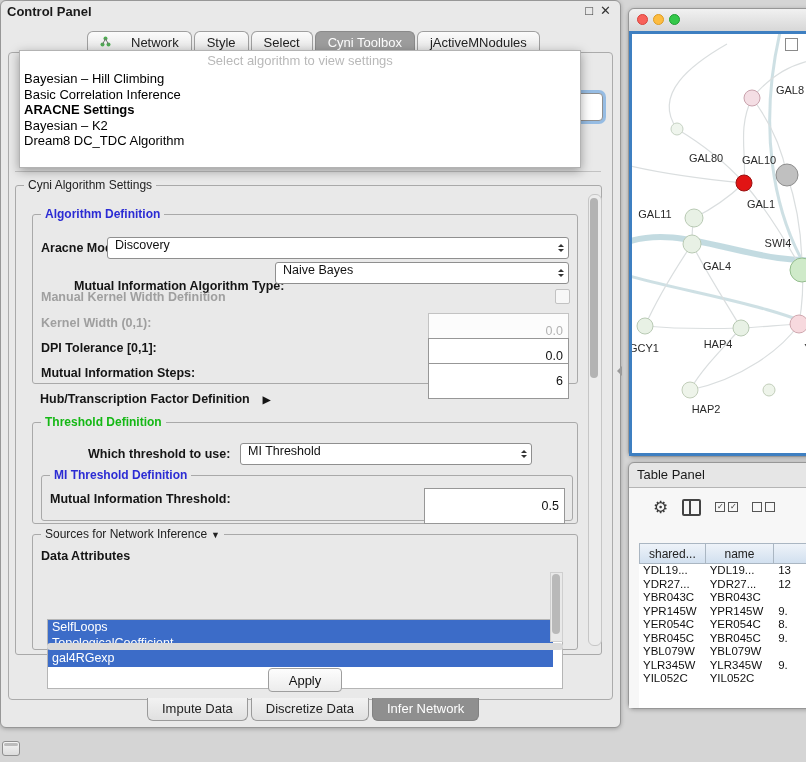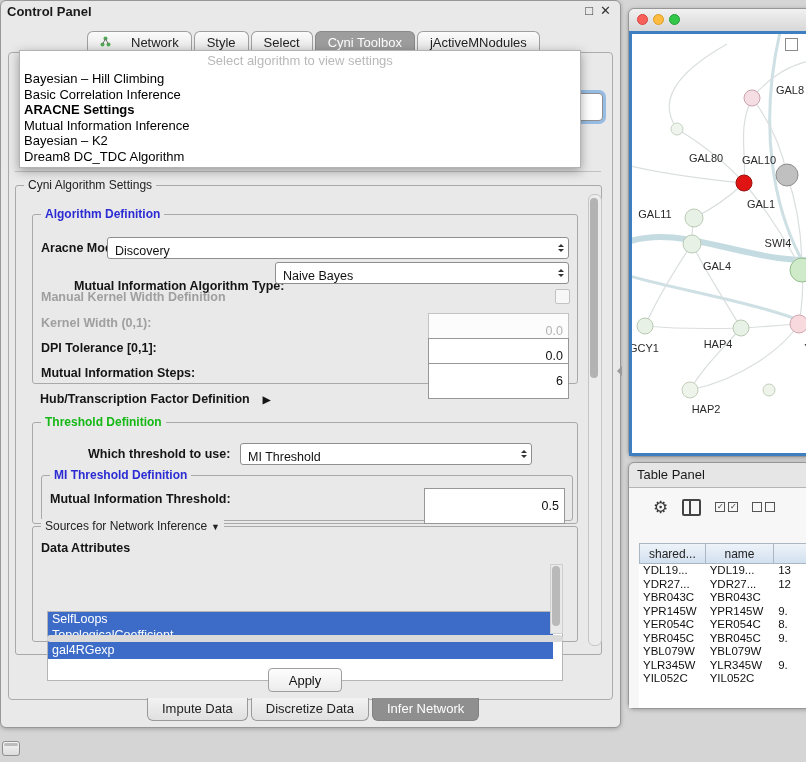--- a/index.html
+++ b/index.html
@@ -7,21 +7,21 @@
        font-family:"Liberation Sans",sans-serif;-webkit-font-smoothing:antialiased;}
   
   .win{position:absolute;border:1px solid #979797;border-radius:6px;box-shadow:0 1px 4px rgba(0,0,0,.25);}
   .lbl{position:absolute;font-size:12.5px;font-weight:bold;color:#151515;white-space:nowrap;}
   .lbl.dis{color:#9f9f9f;}
   .legend{position:absolute;top:-8px;left:8px;background:#e9e9e9;padding:0 4px;font-size:12px;color:#222;white-space:nowrap;}
   .legend.blue{color:var(--c-blue_title,#2b2bd4);font-weight:bold;}
   .legend.green{color:var(--c-green_title,#15b815);font-weight:bold;}
   .group{position:absolute;border:1px solid #a9a9a9;border-radius:3px;}
   .combo{position:absolute;height:22px;background:#fff;border:1px solid #8f8f8f;border-radius:3px;
-         display:flex;align-items:flex-end;padding:0 20px 0 7px;font-size:12.5px;color:#111;box-sizing:border-box;}
+         display:flex;align-items:flex-start;padding:0 20px 0 7px;font-size:12.5px;color:#111;box-sizing:border-box;}
   .spin{position:absolute;right:4px;top:0;bottom:0;display:flex;flex-direction:column;justify-content:center;align-items:center;}
   .spin i{display:block;width:0;height:0;border:3.5px solid transparent;}
   .spin .up{border-bottom-color:#333;margin-bottom:2px;}
   .spin .dn{border-top-color:#333;}
   .field{position:absolute;height:36px;background:#fff;border:1px solid #979797;box-sizing:border-box;
          display:flex;align-items:center;justify-content:flex-end;padding:0 5px;font-size:12.5px;color:#111;}
   .field.dis{border-color:#c3c3c3;color:#b3b3b3;background:#fcfcfc;}
   
   #control-panel{left:0;top:8;width:619px;height:726px;background:#e9e9e9;}
   #cp-title{position:absolute;left:6px;top:3px;font-size:13px;font-weight:bold;color:#1a1a1a;}
@@ -42,21 +42,21 @@
   #algo-placeholder{height:20px;line-height:20px;text-align:center;color:#b9b9b9;font-size:13px;}
   .algo-option{height:15.5px;line-height:15.5px;padding-left:4px;font-size:13px;color:#000;white-space:nowrap;}
   .algo-option.sel{font-weight:bold;}
   
   #settings-group{left:14px;top:184px;width:585px;height:468px;background:#e9e9e9;}
   #settings-scroll{position:absolute;left:572px;top:8px;width:12px;height:450px;background:#ececec;border:1px solid #c6c6c6;border-radius:6px;}
   #settings-thumb{position:absolute;left:1px;top:3px;width:8px;height:180px;background:#b3b3b3;border-radius:4px;}
   #algo-group{left:16px;top:28px;width:544px;height:168px;}
   #threshold-group{left:16px;top:236px;width:544px;height:100px;}
   #mi-group{left:8px;top:52px;width:530px;height:44px;border:1px solid #a9a9a9;border-radius:3px;position:absolute;}
-  #sources-group{left:16px;top:340px;width:544px;height:114px;}
+  #sources-group{left:16px;top:348px;width:544px;height:114px;}
   #hub-row{position:absolute;left:24px;top:206px;font-size:12.5px;font-weight:bold;color:#151515;display:flex;align-items:center;gap:13px;}
   #hub-arrow{font-size:10px;}
   .src-arrow{font-size:9px;margin-left:4px;}
   
   #kernel-checkbox{position:absolute;left:522px;top:74px;width:13px;height:13px;background:#f7f7f7;border:1px solid #c2c2c2;border-radius:2px;}
   
   #attr-list{position:absolute;left:14px;top:36px;width:516px;height:70px;background:#fff;border:1px solid #b5b5b5;overflow:hidden;box-sizing:border-box;margin-top:48px;}
   .attr-item{height:15.5px;line-height:15.5px;padding-left:4px;font-size:12.5px;color:#fff;background:var(--c-selection,#3c6cc8);
              width:calc(100% - 13px);white-space:nowrap;}
   #attr-vscroll{position:absolute;right:1px;top:1px;width:11px;bottom:1px;background:#e9e9e9;border-left:1px solid #cfcfcf;}
@@ -223,21 +223,20 @@
     <div class="btab">Discretize Data</div>
     <div class="btab active">Infer Network</div>
   </div>
 
   <div id="algo-popup">
     <div id="algo-placeholder">Select algorithm to view settings</div>
     <div>
         <div class="algo-option">Bayesian – Hill Climbing</div>
         <div class="algo-option">Basic Correlation Inference</div>
         <div class="algo-option sel">ARACNE Settings</div>
-        <div class="algo-option">Mutual Information Inference</div>
         <div class="algo-option">Bayesian – K2</div>
         <div class="algo-option">Dream8 DC_TDC Algorithm</div>
       </div>
   </div>
 </div>
 
 <div class="win" id="net-window">
   <div id="net-titlebar">
     <div class="light" id="light-red"></div>
     <div class="light" id="light-yellow"></div>

